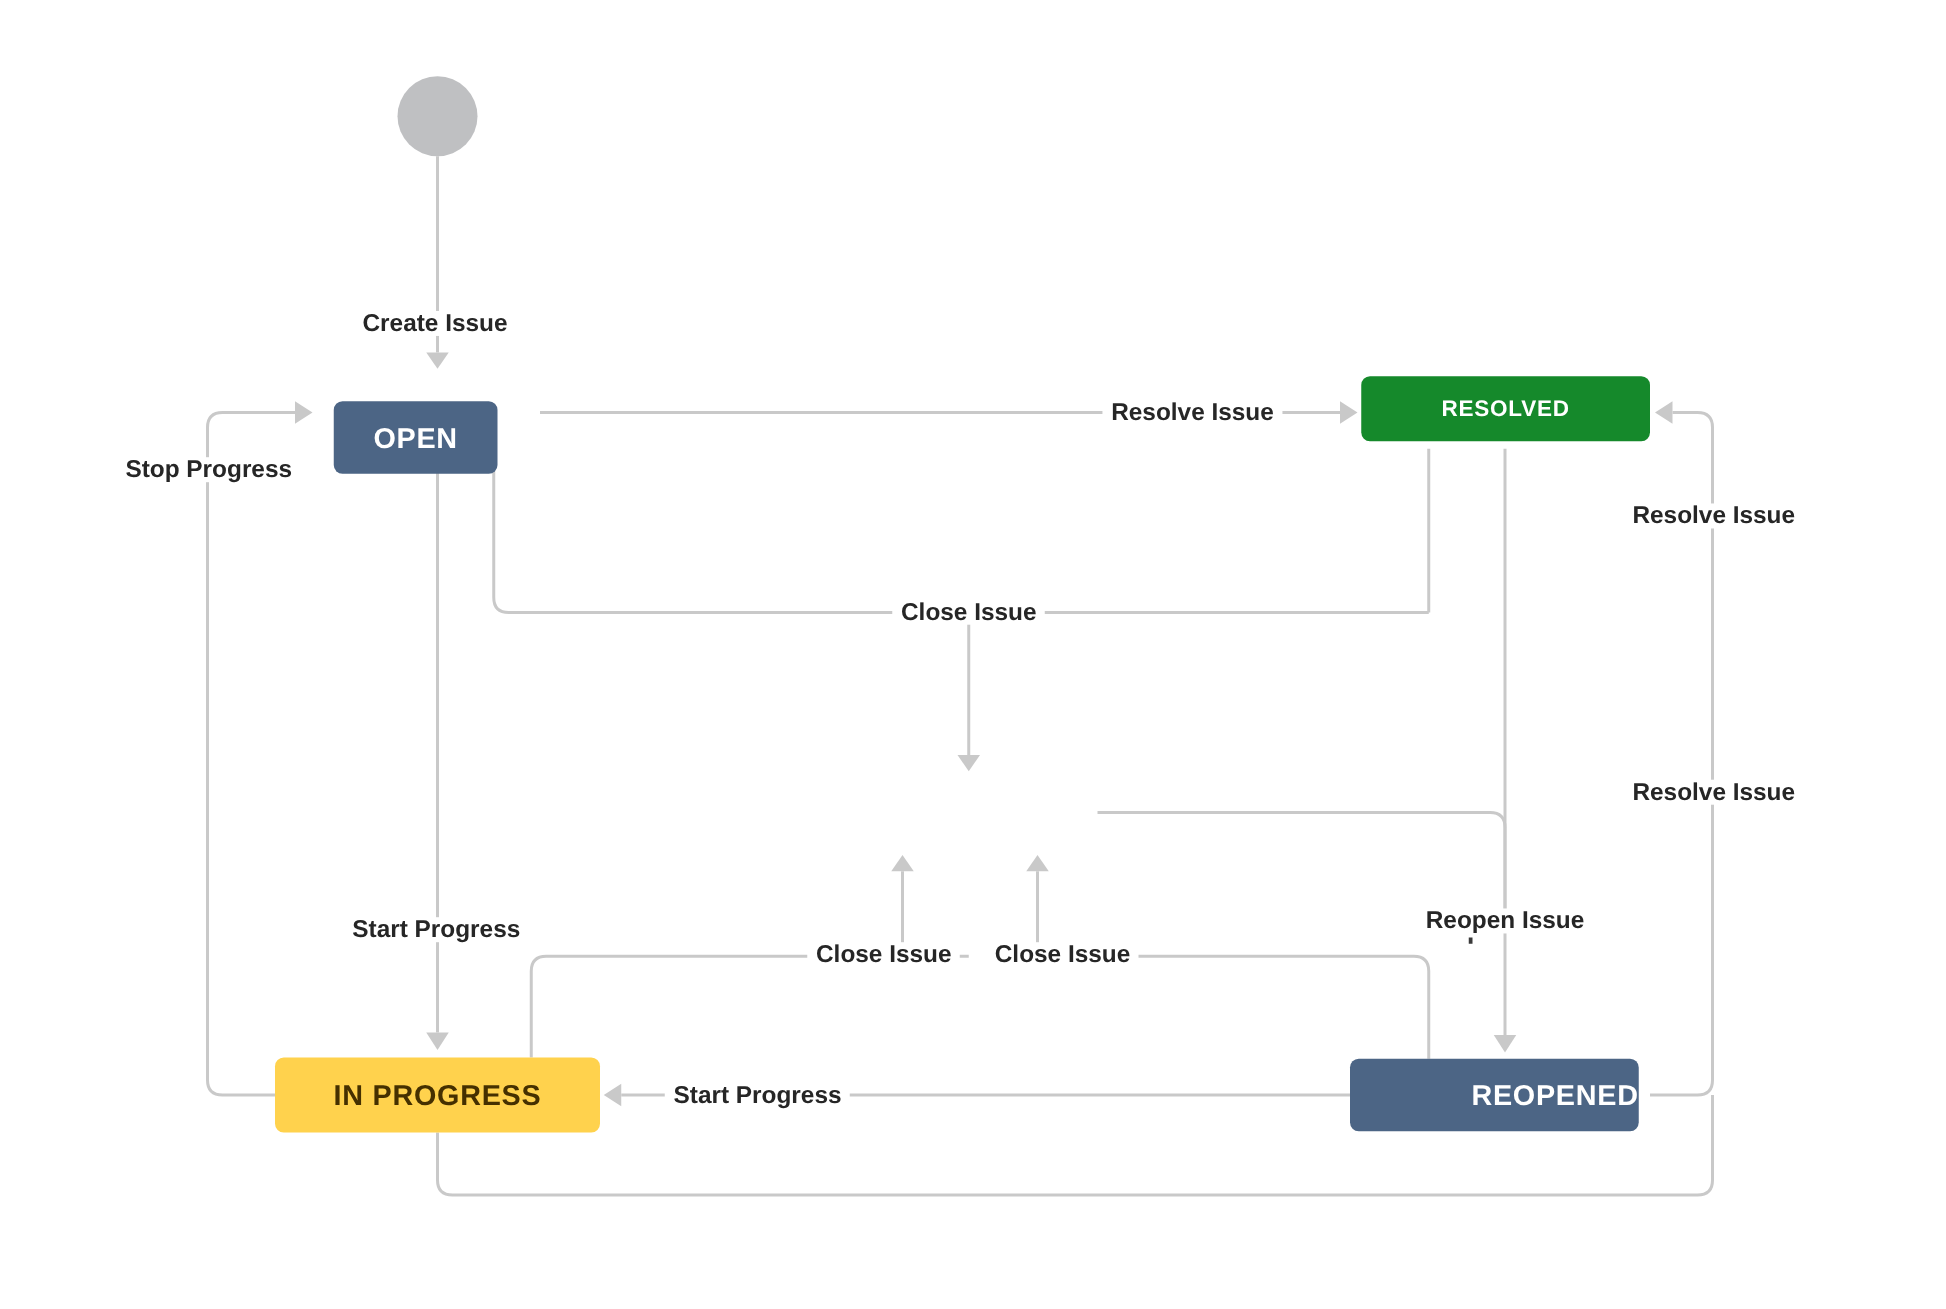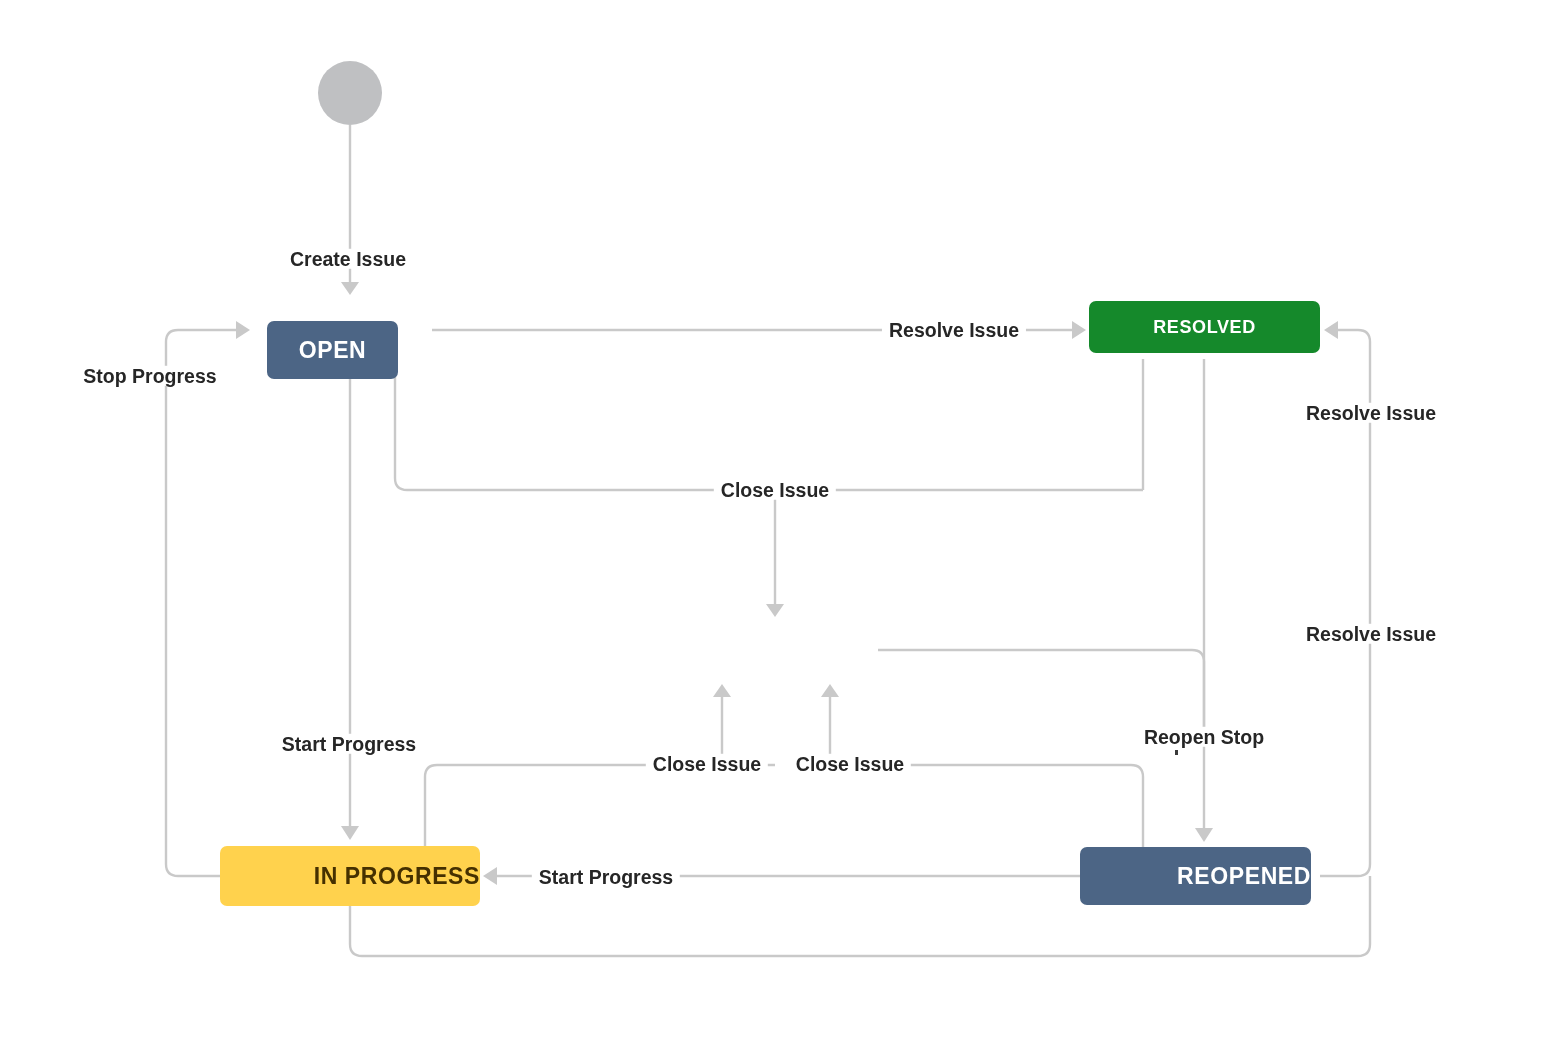--- a/index.html
+++ b/index.html
@@ -128,41 +128,41 @@
 
   <div class="node" style="left:267px; top:301px; width:131px; height:58px; background:#4c6585; color:#ffffff; font-size:23px;margin-top:20px;">
     <span class="node-label">OPEN</span>
   </div>
 
   <div class="node" style="left:1089px; top:301px; width:231px; height:52px; background:#15892b; color:#ffffff; font-size:18px;">
     <span class="node-label">RESOLVED</span>
   </div>
 
 
-  <div class="node" style="left:220px; top:846px; width:260px; height:60px; background:#ffd24d; color:#453000; font-size:23px;justify-content:flex-end;">
+  <div class="node" style="left:220px; top:846px; width:260px; height:60px; background:#ffd24d; color:#453000; font-size:23px;">
     <span class="node-label">IN PROGRESS</span>
   </div>
 
   <div class="node" style="left:1080px; top:847px; width:231px; height:58px; background:#4c6585; color:#ffffff; font-size:23px;justify-content:flex-end;">
     <span class="node-label">REOPENED</span>
   </div>
 
   <div class="edge-label center" style="left:348px; top:259px;">Create Issue</div>
 
   <div class="edge-label center" style="left:954px; top:330px;">Resolve Issue</div>
 
-  <div class="edge-label center" style="left:150px; top:376px;">Stop Progress</div>
+  <div class="edge-label center" style="left:167px; top:376px;">Stop Progress</div>
 
   <div class="edge-label center" style="left:1371px; top:413px;">Resolve Issue</div>
 
   <div class="edge-label center" style="left:775px; top:490px;">Close Issue</div>
 
   <div class="edge-label center" style="left:1371px; top:634px;">Resolve Issue</div>
 
-  <div class="edge-label center" style="left:1204px; top:737px;">Reopen Stop</div>
+  <div class="edge-label center" style="left:1204px; top:737px;">Reopen Issue</div>
   <div class="speck" style="left:1175px; top:750px;"></div>
 
   <div class="edge-label center" style="left:349px; top:744px;">Start Progress</div>
 
   <div class="edge-label center" style="left:707px; top:764px;">Close Issue</div>
 
   <div class="edge-label center" style="left:850px; top:764px;">Close Issue</div>
 
   <div class="edge-label center" style="left:606px; top:877px;">Start Progress</div>
 

